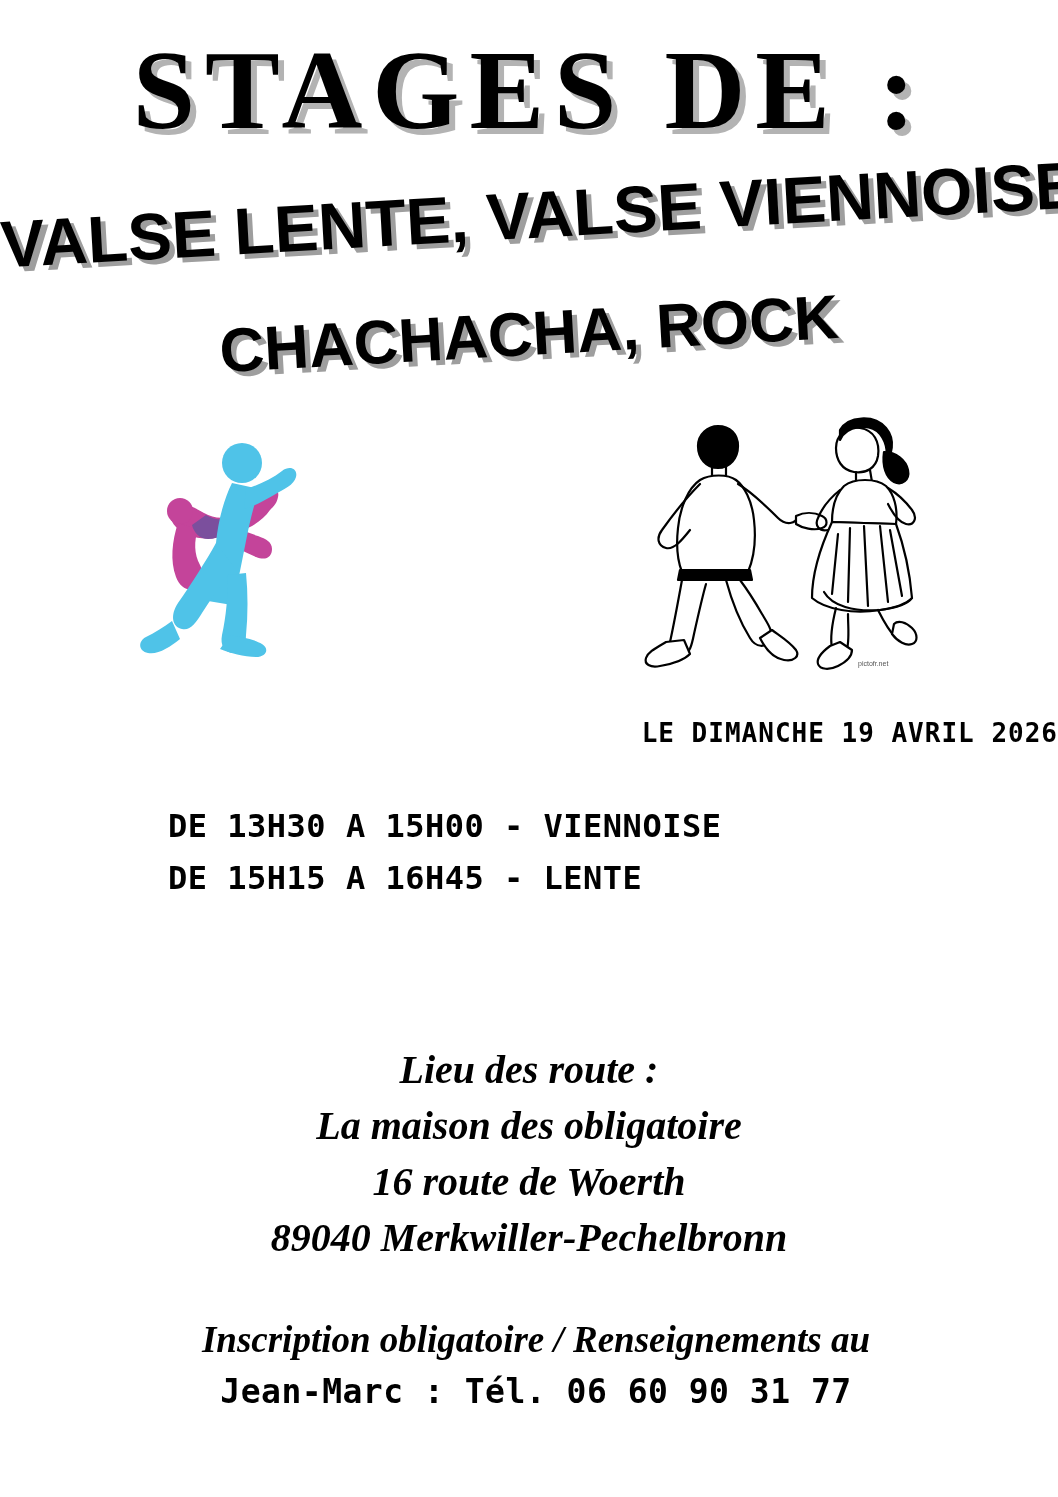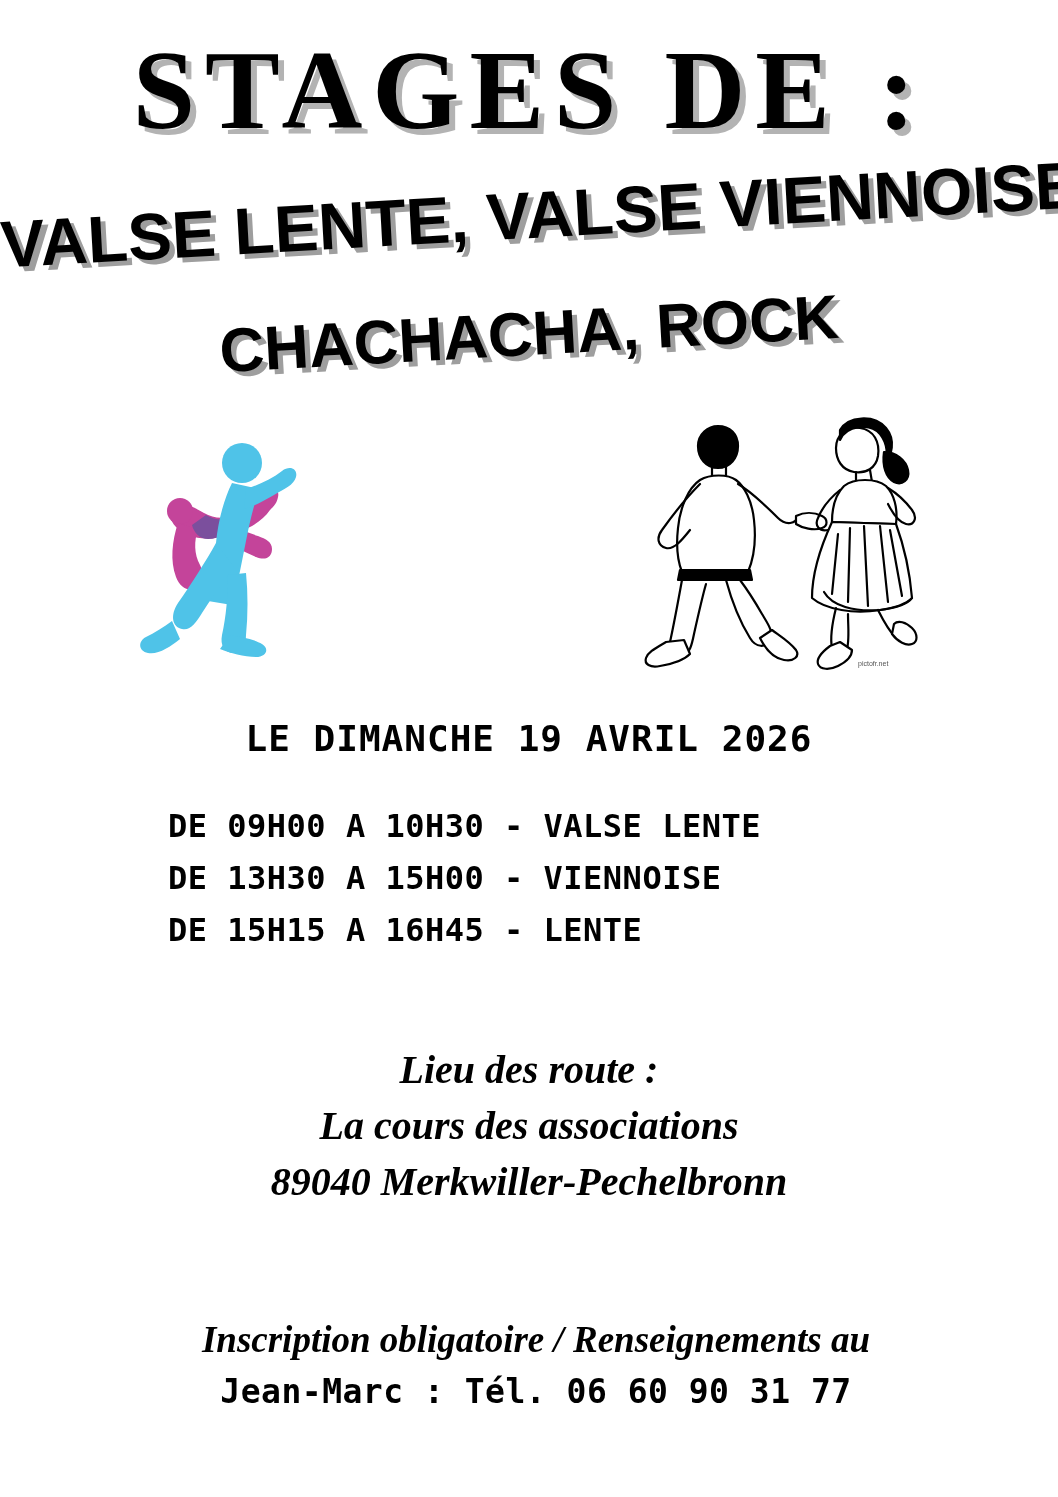--- a/index.html
+++ b/index.html
@@ -88,24 +88,24 @@
     width: 290px;
     height: 265px;
   }
 
   
   .date-line {
     position: absolute;
     top: 718px;
     left: 0;
     width: 1058px;
-    text-align: center;
+    text-align: right;
     font-family: "DejaVu Sans Mono", monospace;
     font-weight: bold;
-    font-size: 36px;
+    font-size: 26px;
     letter-spacing: 1px;
   }
 
   .schedule {
     position: absolute;
     top: 800px;
     left: 168px;
     width: 860px;
     font-family: "DejaVu Sans Mono", monospace;
     font-weight: bold;
@@ -231,28 +231,28 @@
         <path d="M190 234 C182 240 176 246 178 252 C180 258 190 258 198 254 C206 250 212 244 212 238 L200 230 Z" fill="#fff"></path>
         <path d="M252 222 C258 230 266 234 272 232 C278 230 278 222 272 216 C266 210 258 208 254 212 Z" fill="#fff"></path>
       </g>
       <text x="218" y="254" font-family="Liberation Sans, sans-serif" font-size="7" fill="#555">pictofr.net</text>
     </svg>
   </div>
 
   <div class="date-line">LE DIMANCHE 19 AVRIL 2026</div>
 
   <div class="schedule">
-    <div class="row">DE 09H00 A 10H30 - VALSE LENTE</div>
     <div class="row">DE 13H30 A 15H00 - VIENNOISE</div>
     <div class="row">DE 15H15 A 16H45 - LENTE</div>
   </div>
 
   <div class="venue">
     <div class="v-line">Lieu des route :</div>
-    <div class="v-line">La cours des associations</div>
+    <div class="v-line">La maison des obligatoire</div>
+    <div class="v-line">16 route de Woerth</div>
     <div class="v-line">89040  Merkwiller-Pechelbronn</div>
   </div>
 
   <div class="contact">
     <div class="c1">Inscription obligatoire / Renseignements au</div>
     <div class="c2">Jean-Marc : Tél. 06 60 90 31 77</div>
   </div>
 
 </div>
 

